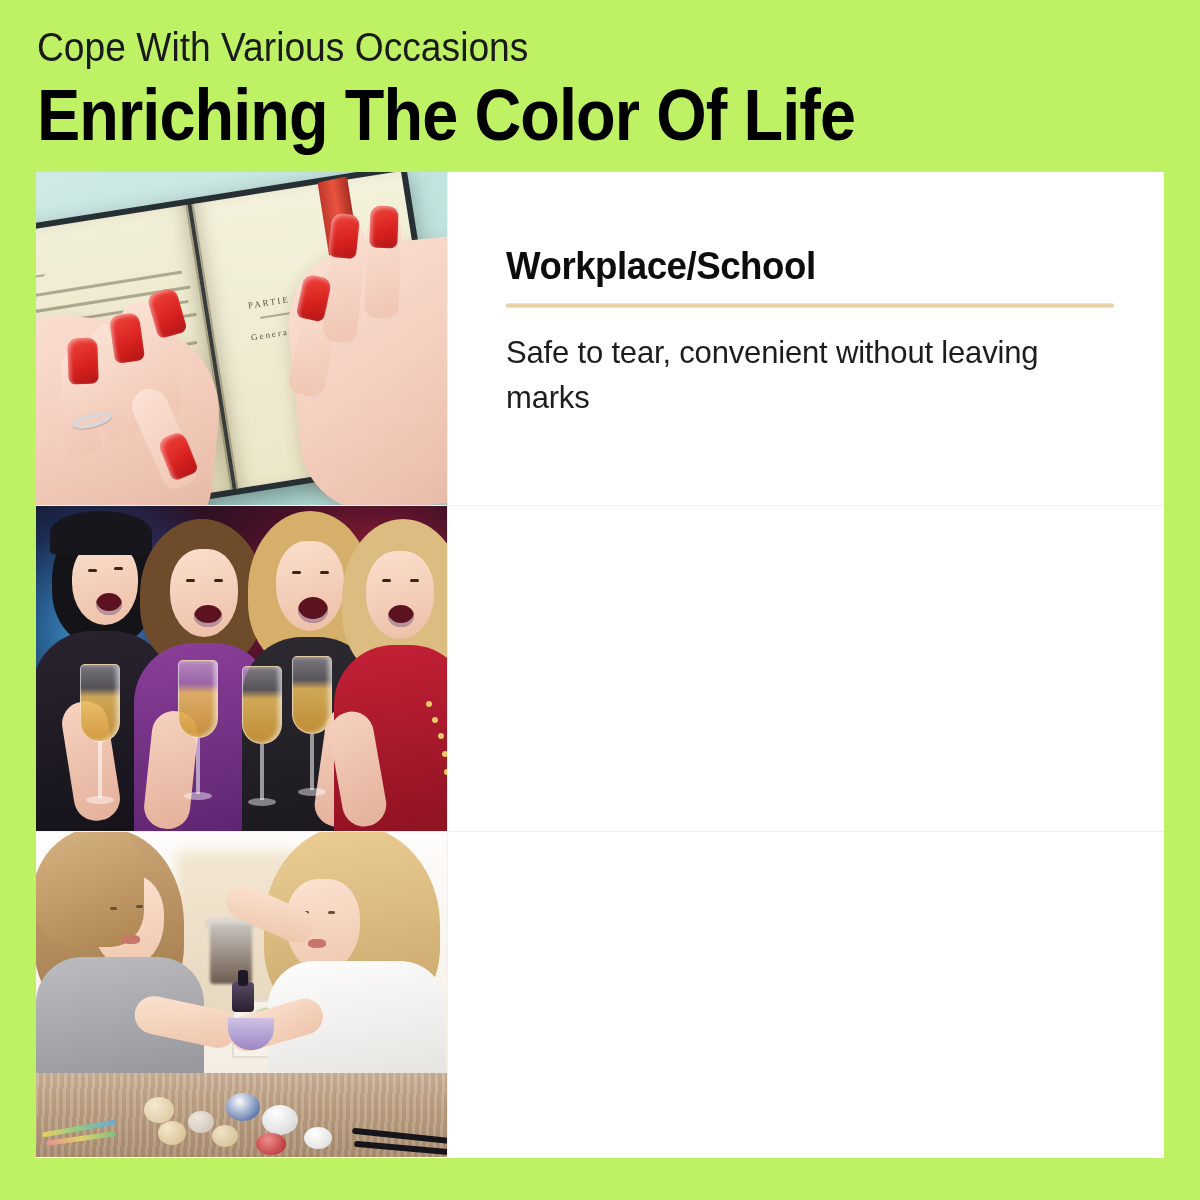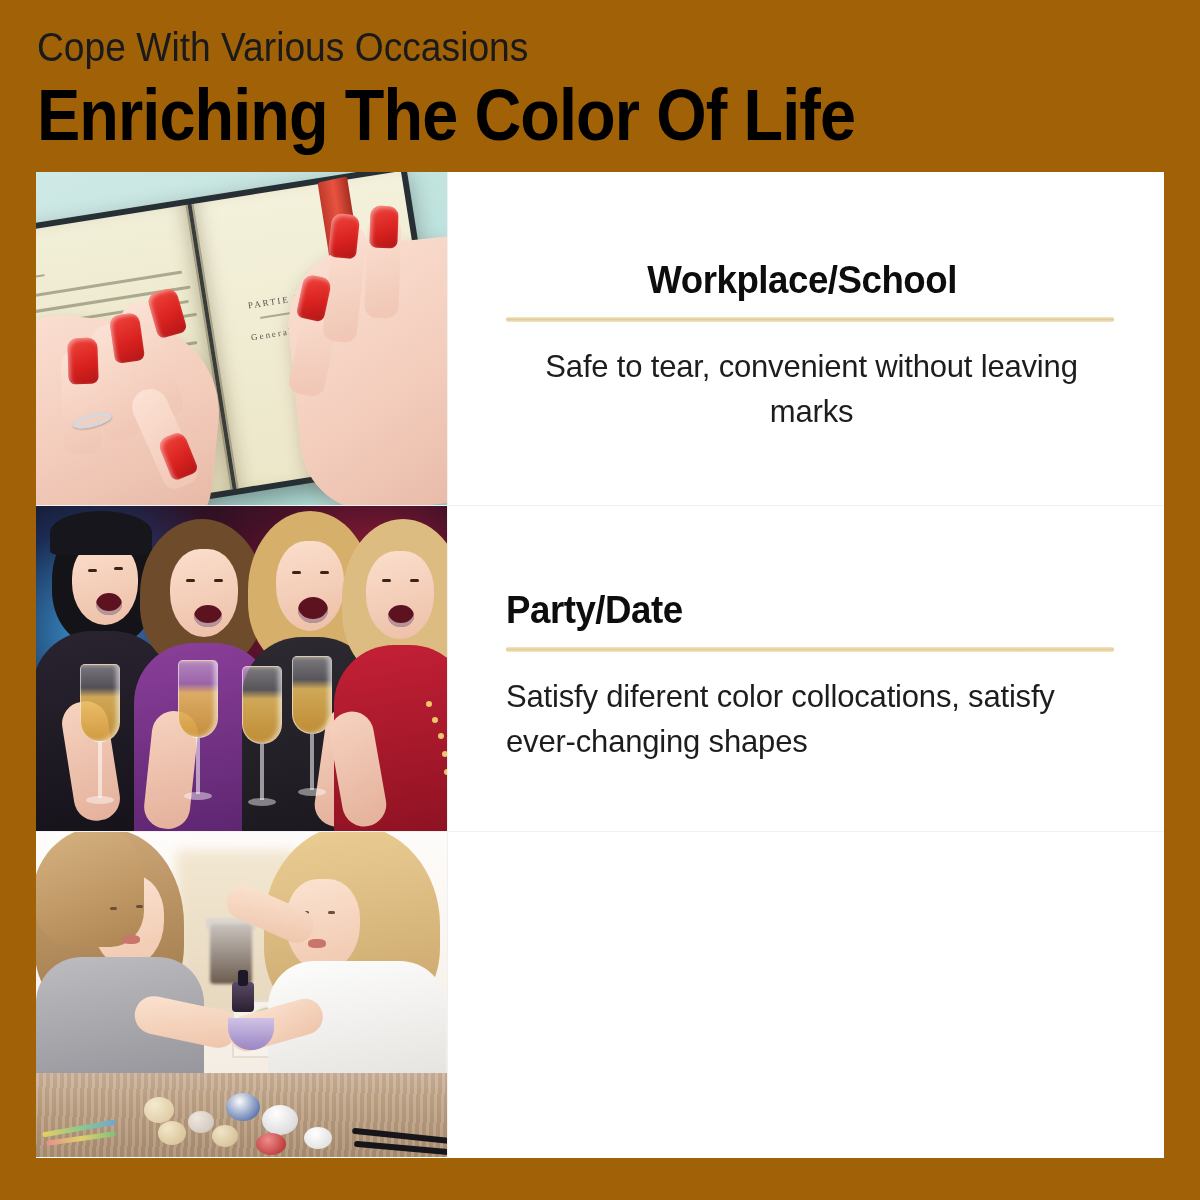--- a/index.html
+++ b/index.html
@@ -2,21 +2,21 @@
 <html><head>
 <meta charset="utf-8">
 <style>
   * { box-sizing: border-box; margin: 0; padding: 0; }
   html, body {
     width: 1200px; height: 1200px;
     background: #eaeaea;
     font-family: "Liberation Sans", sans-serif;
     overflow: hidden;
   }
-  .page { position: relative; width: 1200px; height: 1200px; background: #a16207; }
+  .page { position: relative; width: 1200px; height: 1200px; background: #bef264; }
 
   
   .header { position: absolute; left: 37px; top: 24px; width: 1120px; }
   .subtitle {
     font-size: 40px; font-weight: 400; color: #1a1a1a;
     letter-spacing: 0px; line-height: 46px;
     transform: scaleX(0.93); transform-origin: left center;
     white-space: nowrap;
   }
   .title {
@@ -35,21 +35,21 @@
   .row { position: relative; display: flex; width: 100%; }
   .row + .row { border-top: 1px solid #f2f2f2; }
   .r1 { height: 333px; }
   .r2 { height: 326px; }
   .r3 { height: 326px; }
 
   .photo { position: relative; width: 412px; flex: 0 0 412px; overflow: hidden; }
   .pane  { flex: 1 1 auto; position: relative; background: #fff; }
 
   .pane-inner { position: absolute; left: 58px; right: 28px; }
-  .r1 .pane-inner { top: 86px; text-align: center; }
+  .r1 .pane-inner { top: 72px; }
   .r2 .pane-inner { top: 82px; }
   .r3 .pane-inner { top: 80px; }
 
   .ctitle {
     font-size: 39px; font-weight: 700; color: #0d0d0d;
     letter-spacing: -0.5px; line-height: 44px;
     transform: scaleX(0.94); transform-origin: left center;
   }
   .rule {
     height: 5px; width: 608px; margin-top: 15px;
@@ -306,27 +306,20 @@
             <div class="base"></div>
         </div>
         <div class="flute" style="left:256px; top:150px;">
           <div class="bowl"></div>
             <div class="stem"></div>
             <div class="base"></div>
         </div>
         <div class="vline-r"></div>
       </div>
 
-      <div class="pane">
-        <div class="pane-inner">
-          <div class="ctitle">Party/Date</div>
-          <div class="rule"></div>
-          <div class="cbody">Satisfy diferent color collocations, satisfy ever-changing shapes</div>
-        </div>
-      </div>
     </div>
 
     <div class="row r3">
       <div class="photo ph3">
         <div class="wall"></div>
         <div class="blur1"></div>
         <div class="cuplid"></div>
         <div class="cup"></div>
         <div class="shelf"></div>
         <div class="plant"></div>

